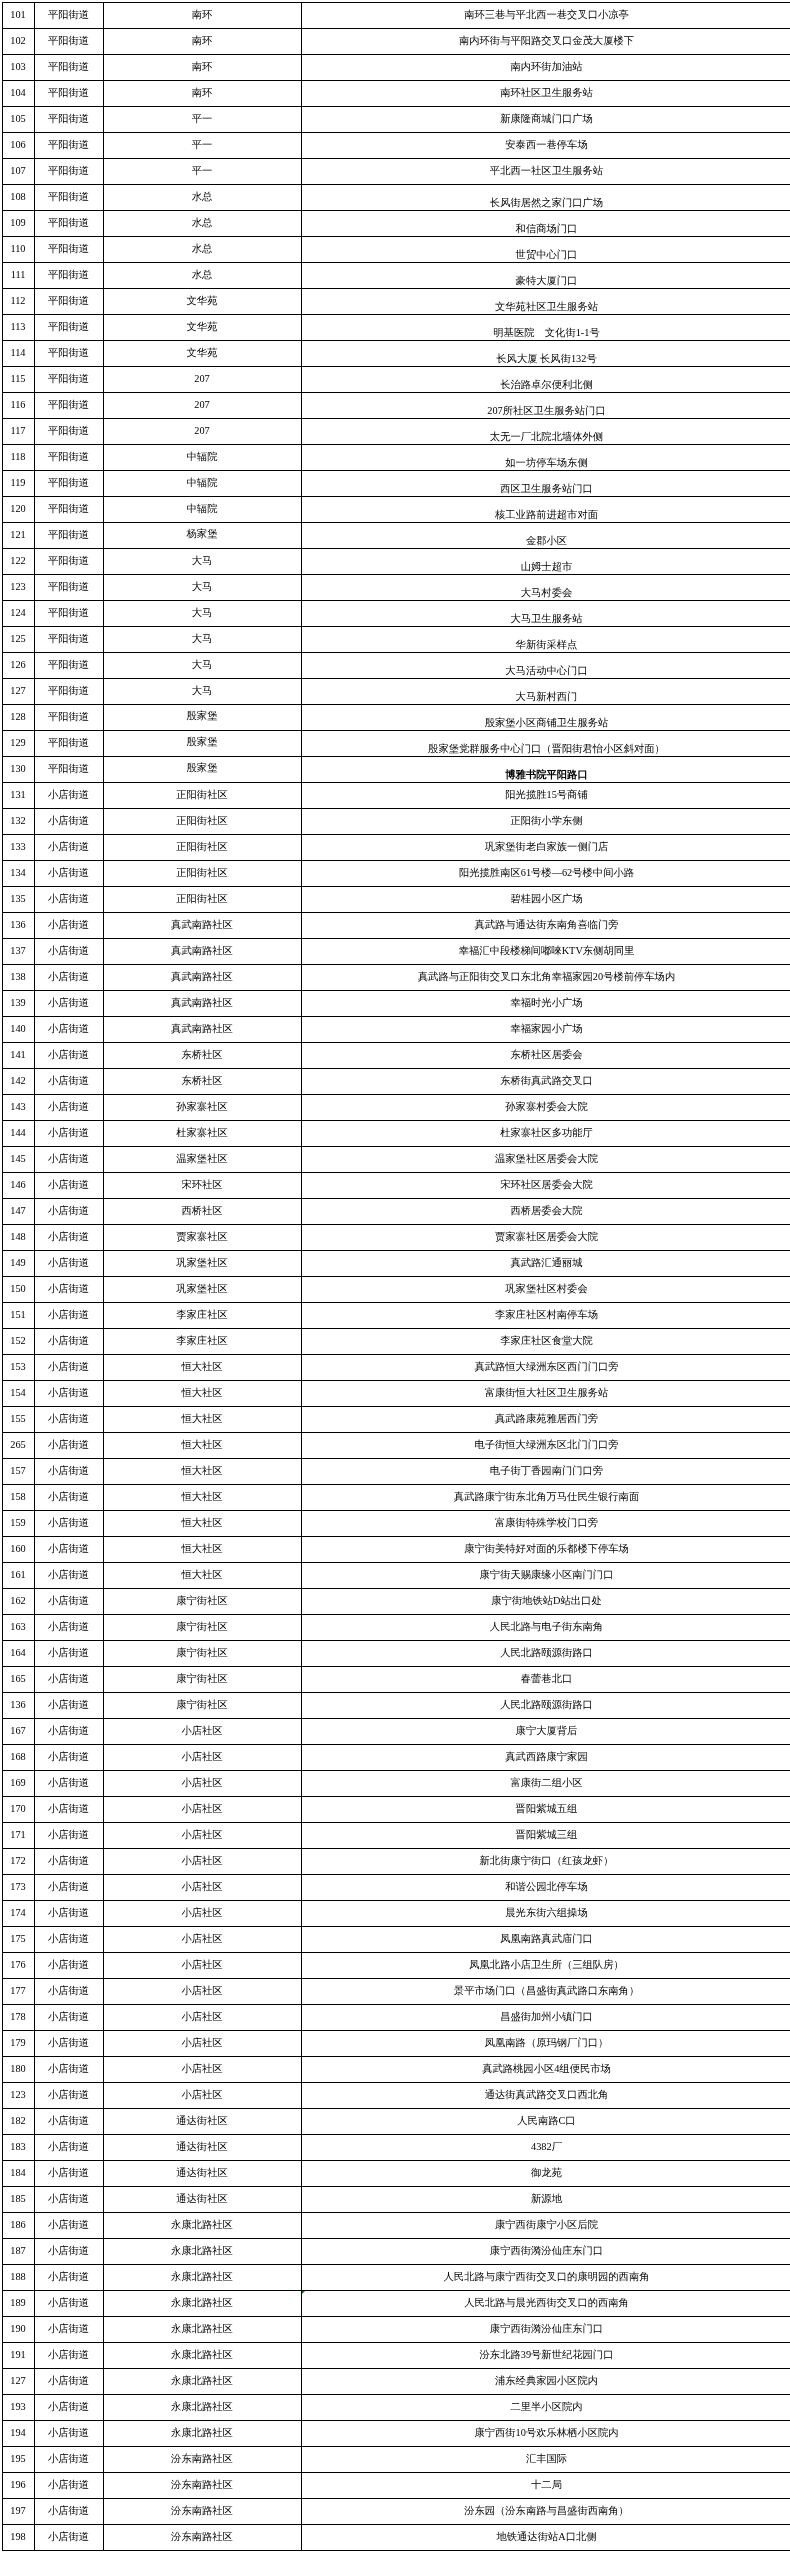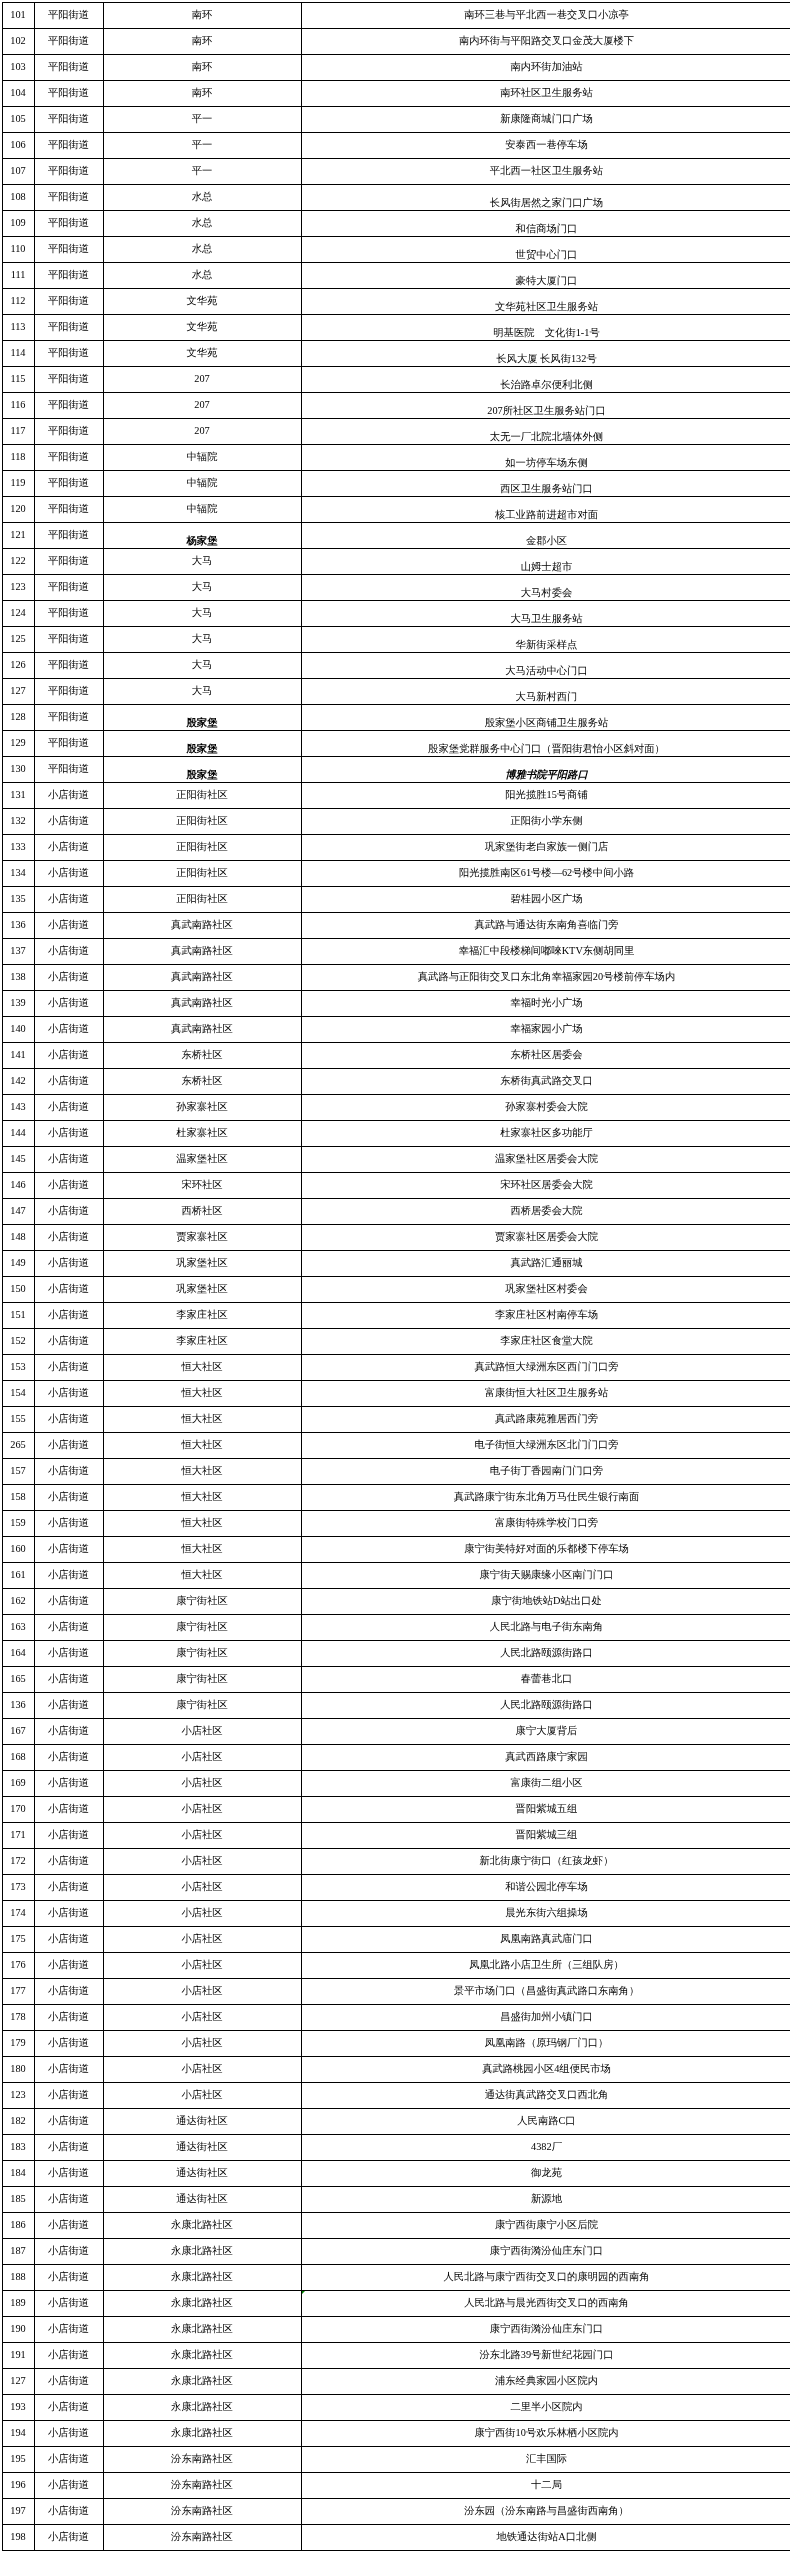--- a/index.html
+++ b/index.html
@@ -7,22 +7,22 @@
   #sheet{position:relative;width:791px;height:2628px;overflow:hidden;background:#ffffff;}
   .table{position:absolute;left:1.5px;top:1.5px;width:790px;border-top:1px solid #000;border-left:0.5px solid #000;}
   .row{display:flex;height:25px;border-bottom:1px solid #000;}
   .cell{box-sizing:border-box;border-right:0.5px solid #000;display:flex;align-items:center;justify-content:center;
         font-size:10.3px;color:#000;line-height:1;white-space:nowrap;overflow:hidden;position:relative;}
   .c1{width:32px;flex:0 0 32px;}
   .c2{width:69px;flex:0 0 69px;}
   .c3{width:198px;flex:0 0 198px;}
   .c4{flex:1 1 auto;}
   .row.low  .c4{align-items:flex-end;padding-bottom:1.5px;}
-  .row.low3 .c3{align-items:flex-end;padding-bottom:1.5px;font-weight:bold;}
-  .row .bold-text{font-weight:bold;font-style:italic;}
+  .row.low3 .c3{padding-bottom:1.5px;}
+  .row .bold-text{font-weight:bold;}
   .corner-marker{position:absolute;left:0;top:0;width:0;height:0;
         border-top:3.6px solid #008000;border-right:3.6px solid transparent;}
 </style>
 </head>
 <body>
 
 <div id="sheet">
   <div class="table">
       <div class="row">
         <div class="cell c1">

